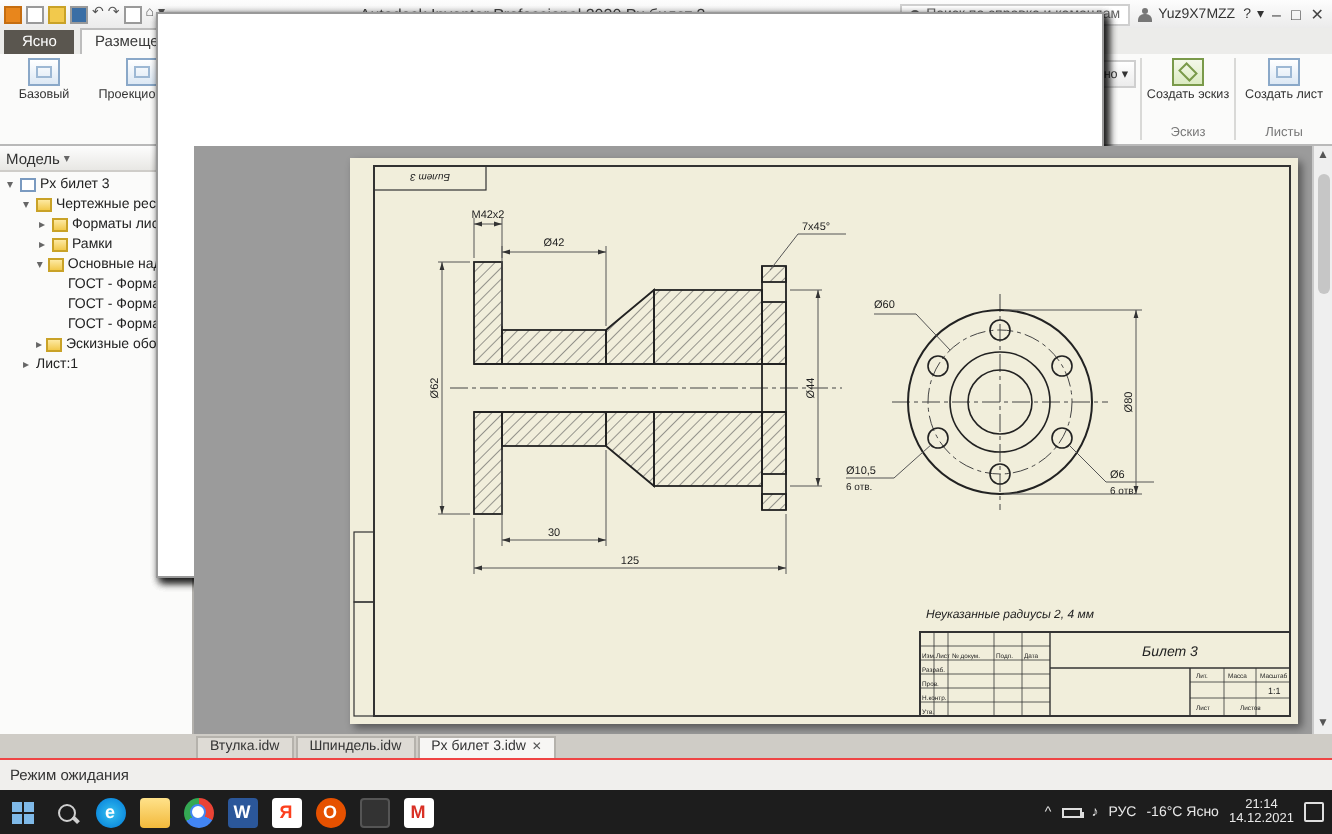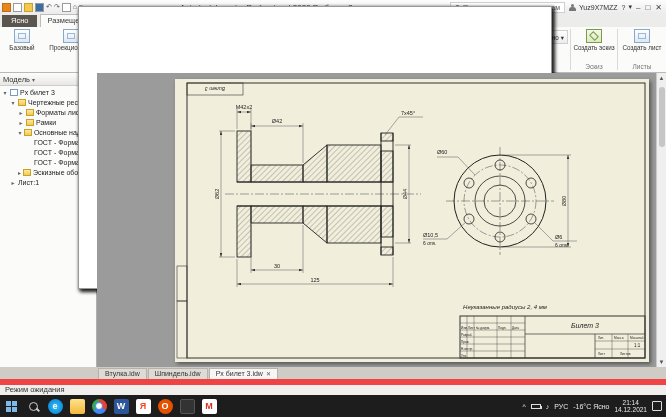--- a/index.html
+++ b/index.html
@@ -88,22 +88,22 @@
   .vscroll .sp { flex:1; }
 
   
   .doctabs { height:12px; background:#cfccc6; display:flex; align-items:flex-end;
     padding-left:98px; gap:1px; font-size:7px; color:#333; }
   .dtab { background:#dedbd5; border:1px solid #b5b2ac; border-bottom:none; padding:0 6px; height:11px; line-height:10px; white-space:nowrap; }
   .dtab.active { background:#f7f6f4; display:flex; align-items:center; gap:3px; }
   .dtab .x { color:#555; font-size:6px; }
 
   
-  .statusbar { height:16px; background:#f0efed; border-top:6px solid #ef4444;
-    font-size:7.5px; color:#333; display:flex; align-items:flex-start; padding:0 5px; }
+  .statusbar { height:16px; background:#f0efed; border-top:1px solid #ef4444;
+    font-size:7.5px; color:#333; display:flex; align-items:center; padding:0 5px; }
 
   
   .taskbar { height:22px; background:#1d1d1d; display:flex; align-items:center; color:#e8e8e8; }
   .tb-ic { width:22px; height:22px; display:flex; align-items:center; justify-content:center; }
   .winlogo { width:11px; height:11px; display:grid; grid-template-columns:5px 5px; grid-template-rows:5px 5px; gap:1px; }
   .winlogo div { background:#7fb9e8; }
   .circle-search { width:9px; height:9px; border:1.5px solid #cfcfcf; border-radius:50%; position:relative; }
   .circle-search::after { content:""; position:absolute; width:4px; height:1.5px; background:#cfcfcf;
     right:-3px; bottom:-1px; transform:rotate(45deg); }
   .appic { width:15px; height:15px; border-radius:2px; display:flex; align-items:center; justify-content:center;

